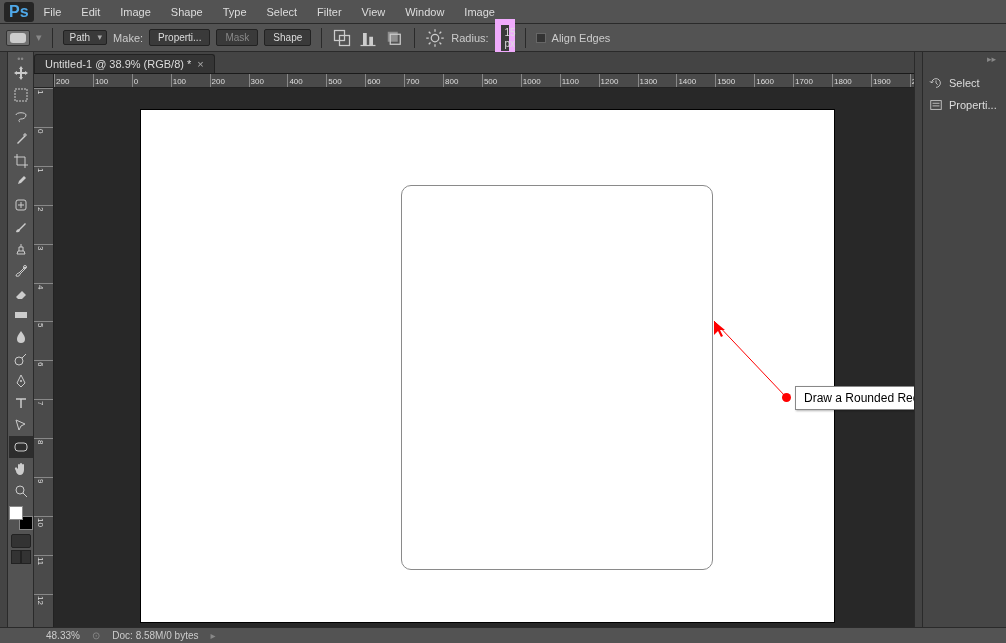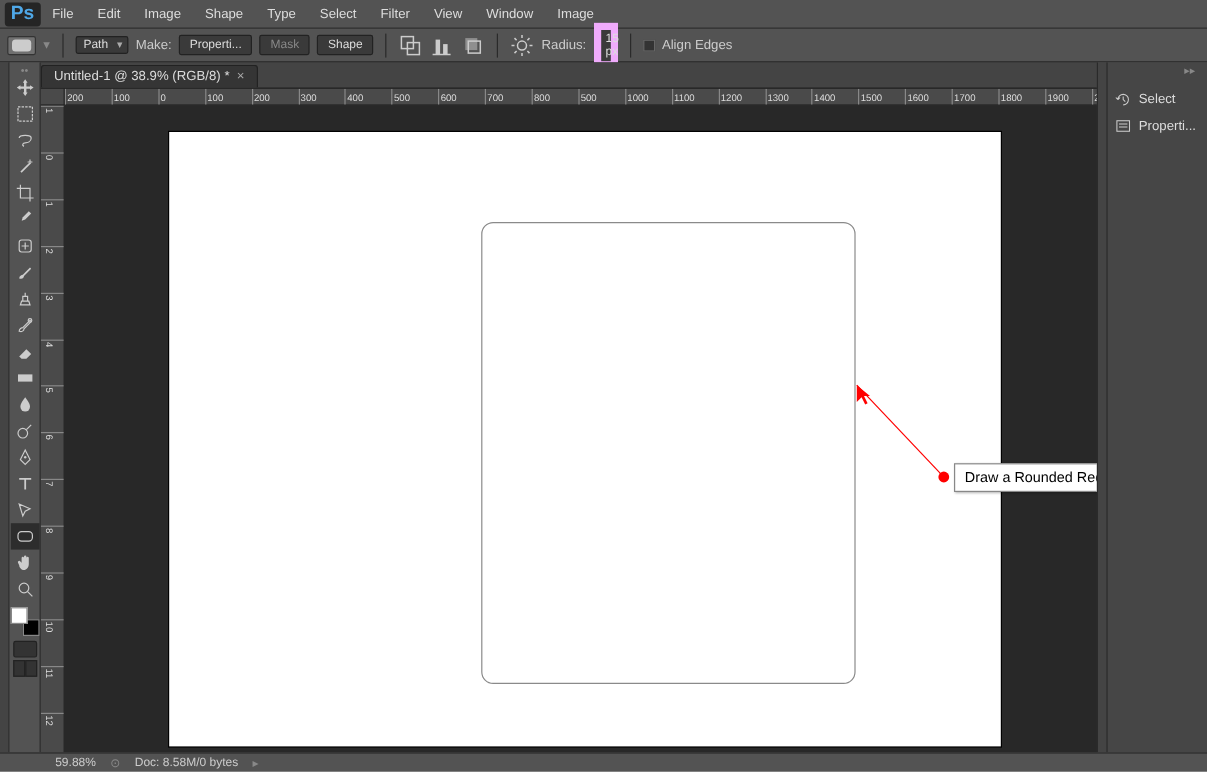--- a/index.html
+++ b/index.html
@@ -560,17 +560,17 @@
           <rect x="2" y="3" width="12" height="10" fill="none" stroke="currentColor"></rect>
           <line x1="4" y1="6" x2="12" y2="6" stroke="currentColor"></line>
           <line x1="4" y1="9" x2="12" y2="9" stroke="currentColor"></line>
         </svg>
       <span>Properti...</span>
     </div>
   </div>
 </div>
 
 <div class="statusbar">
-  <span>59.88%</span>
+  <span>48.33%</span>
   <span style="color:#888">⊙</span>
   <span>Doc: 8.58M/0 bytes</span>
   <span style="color:#888">▸</span>
 </div>
 
 </body></html>

